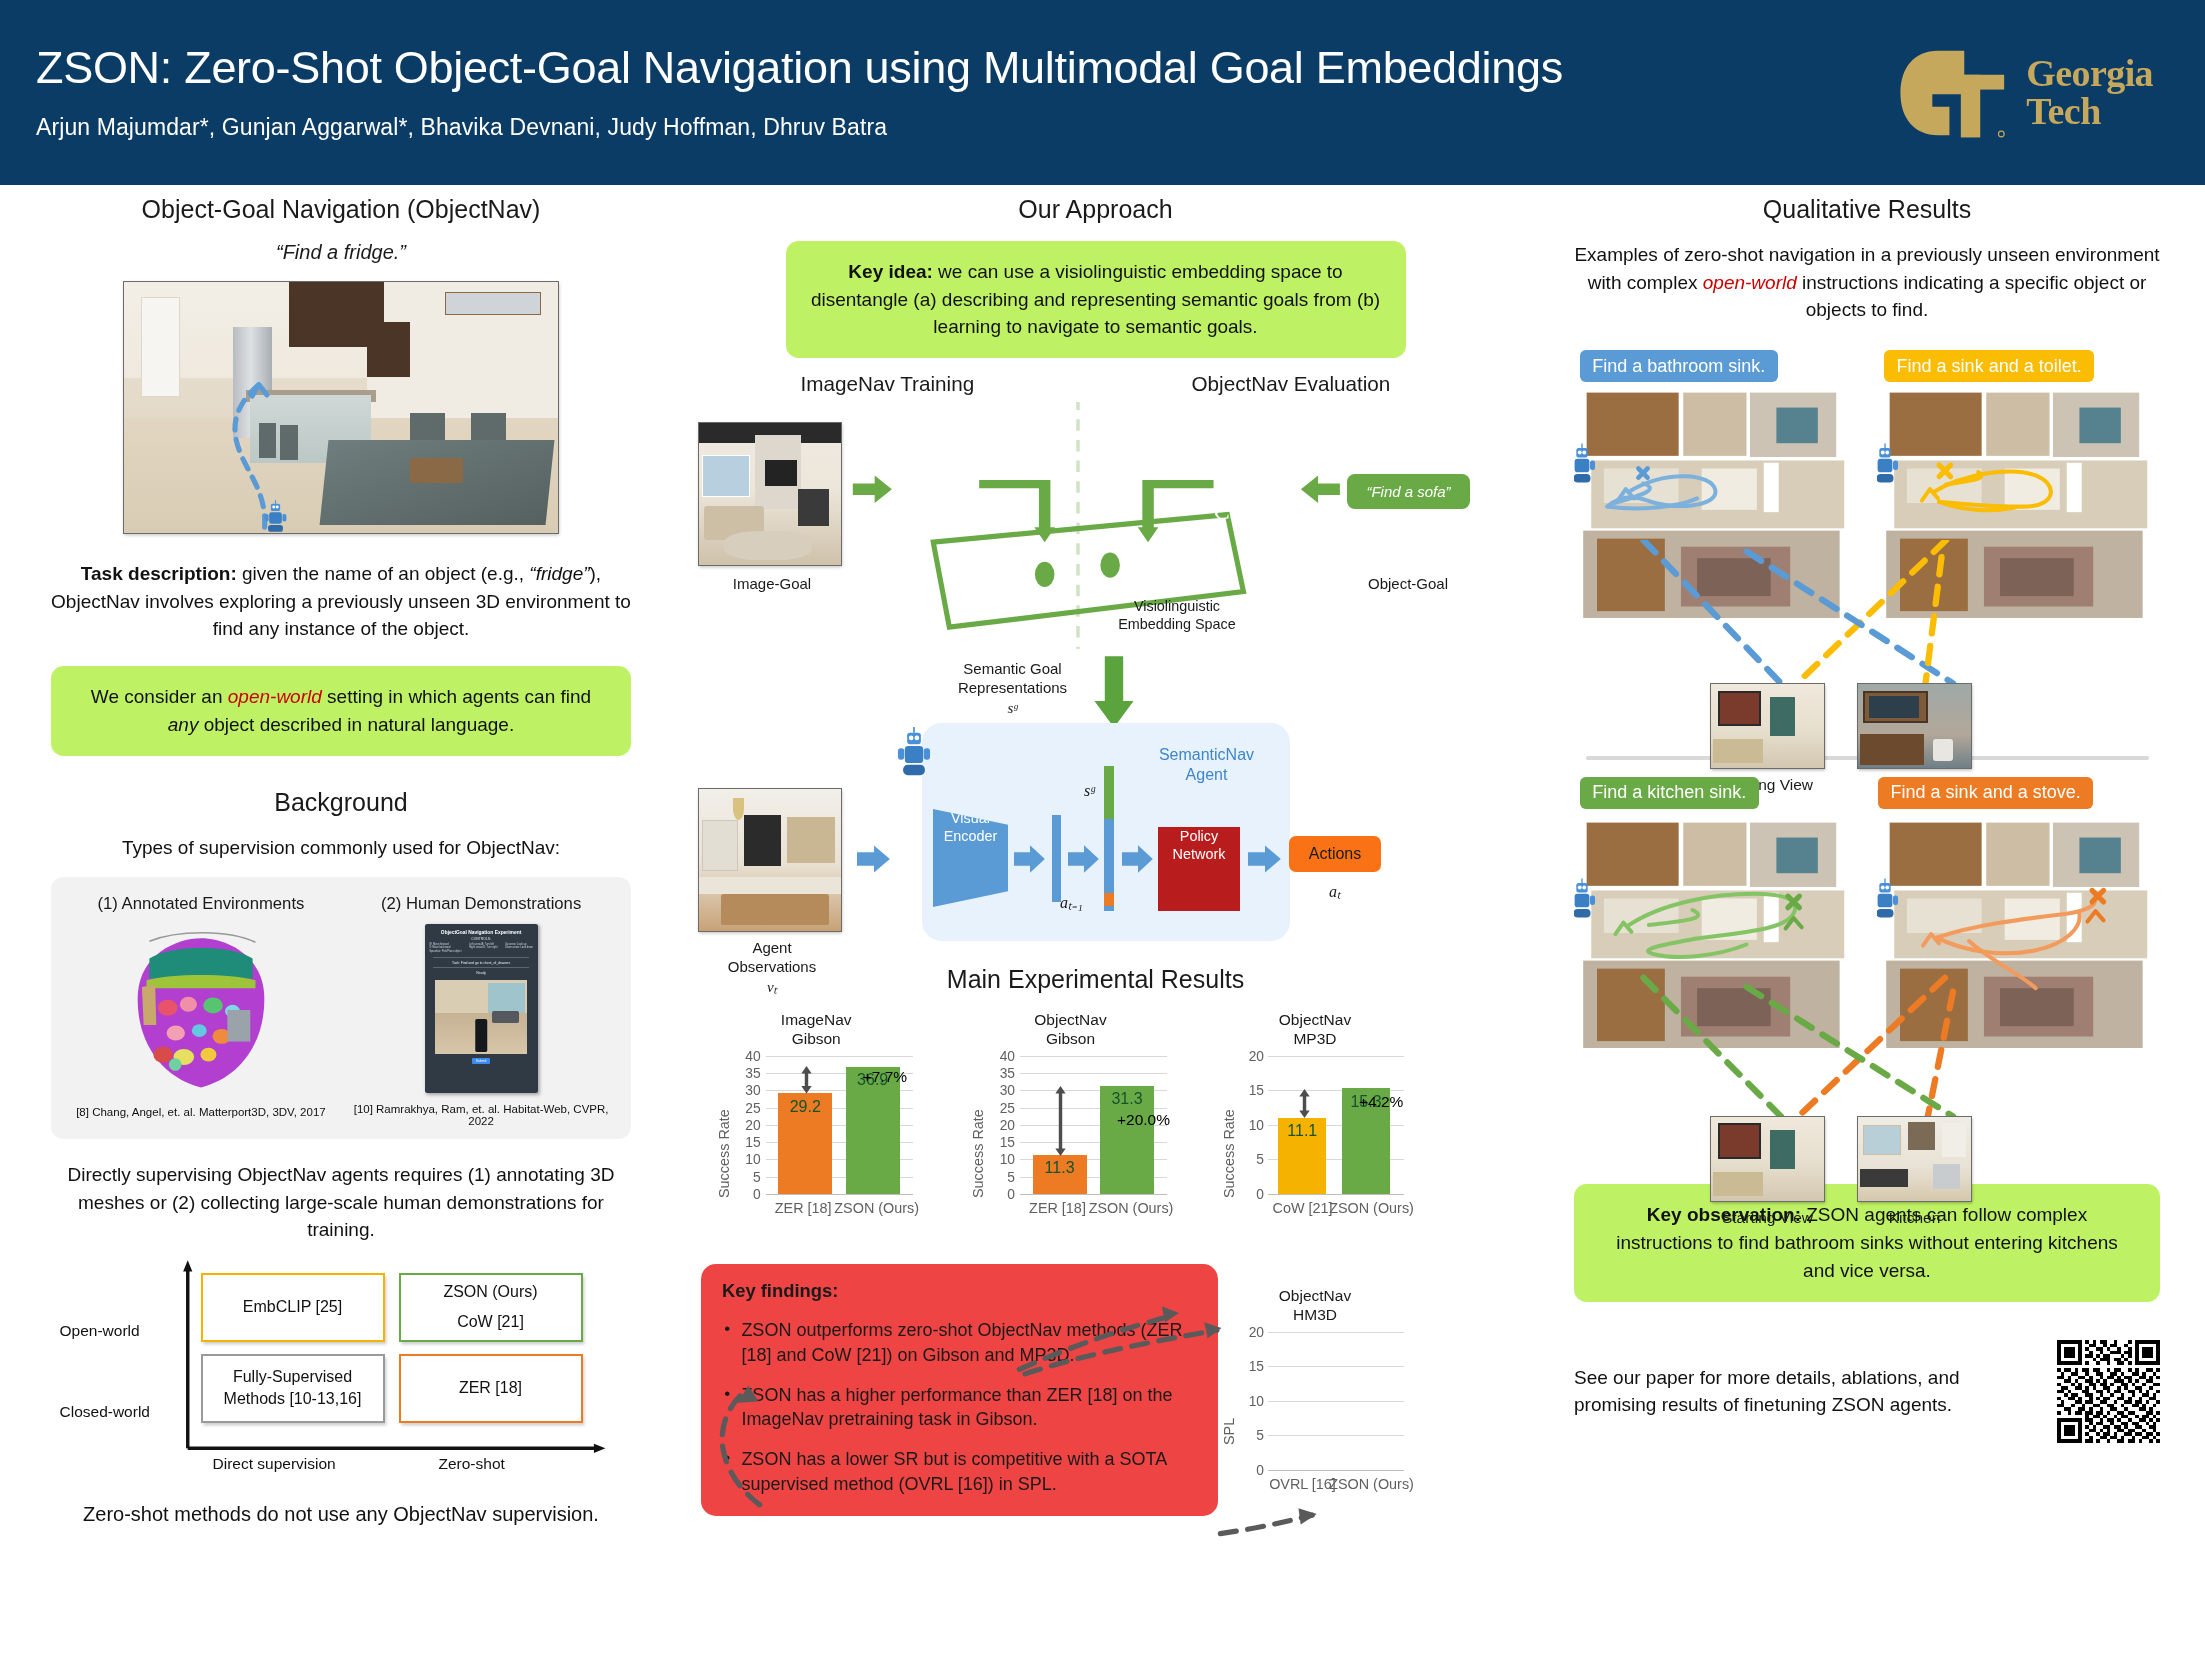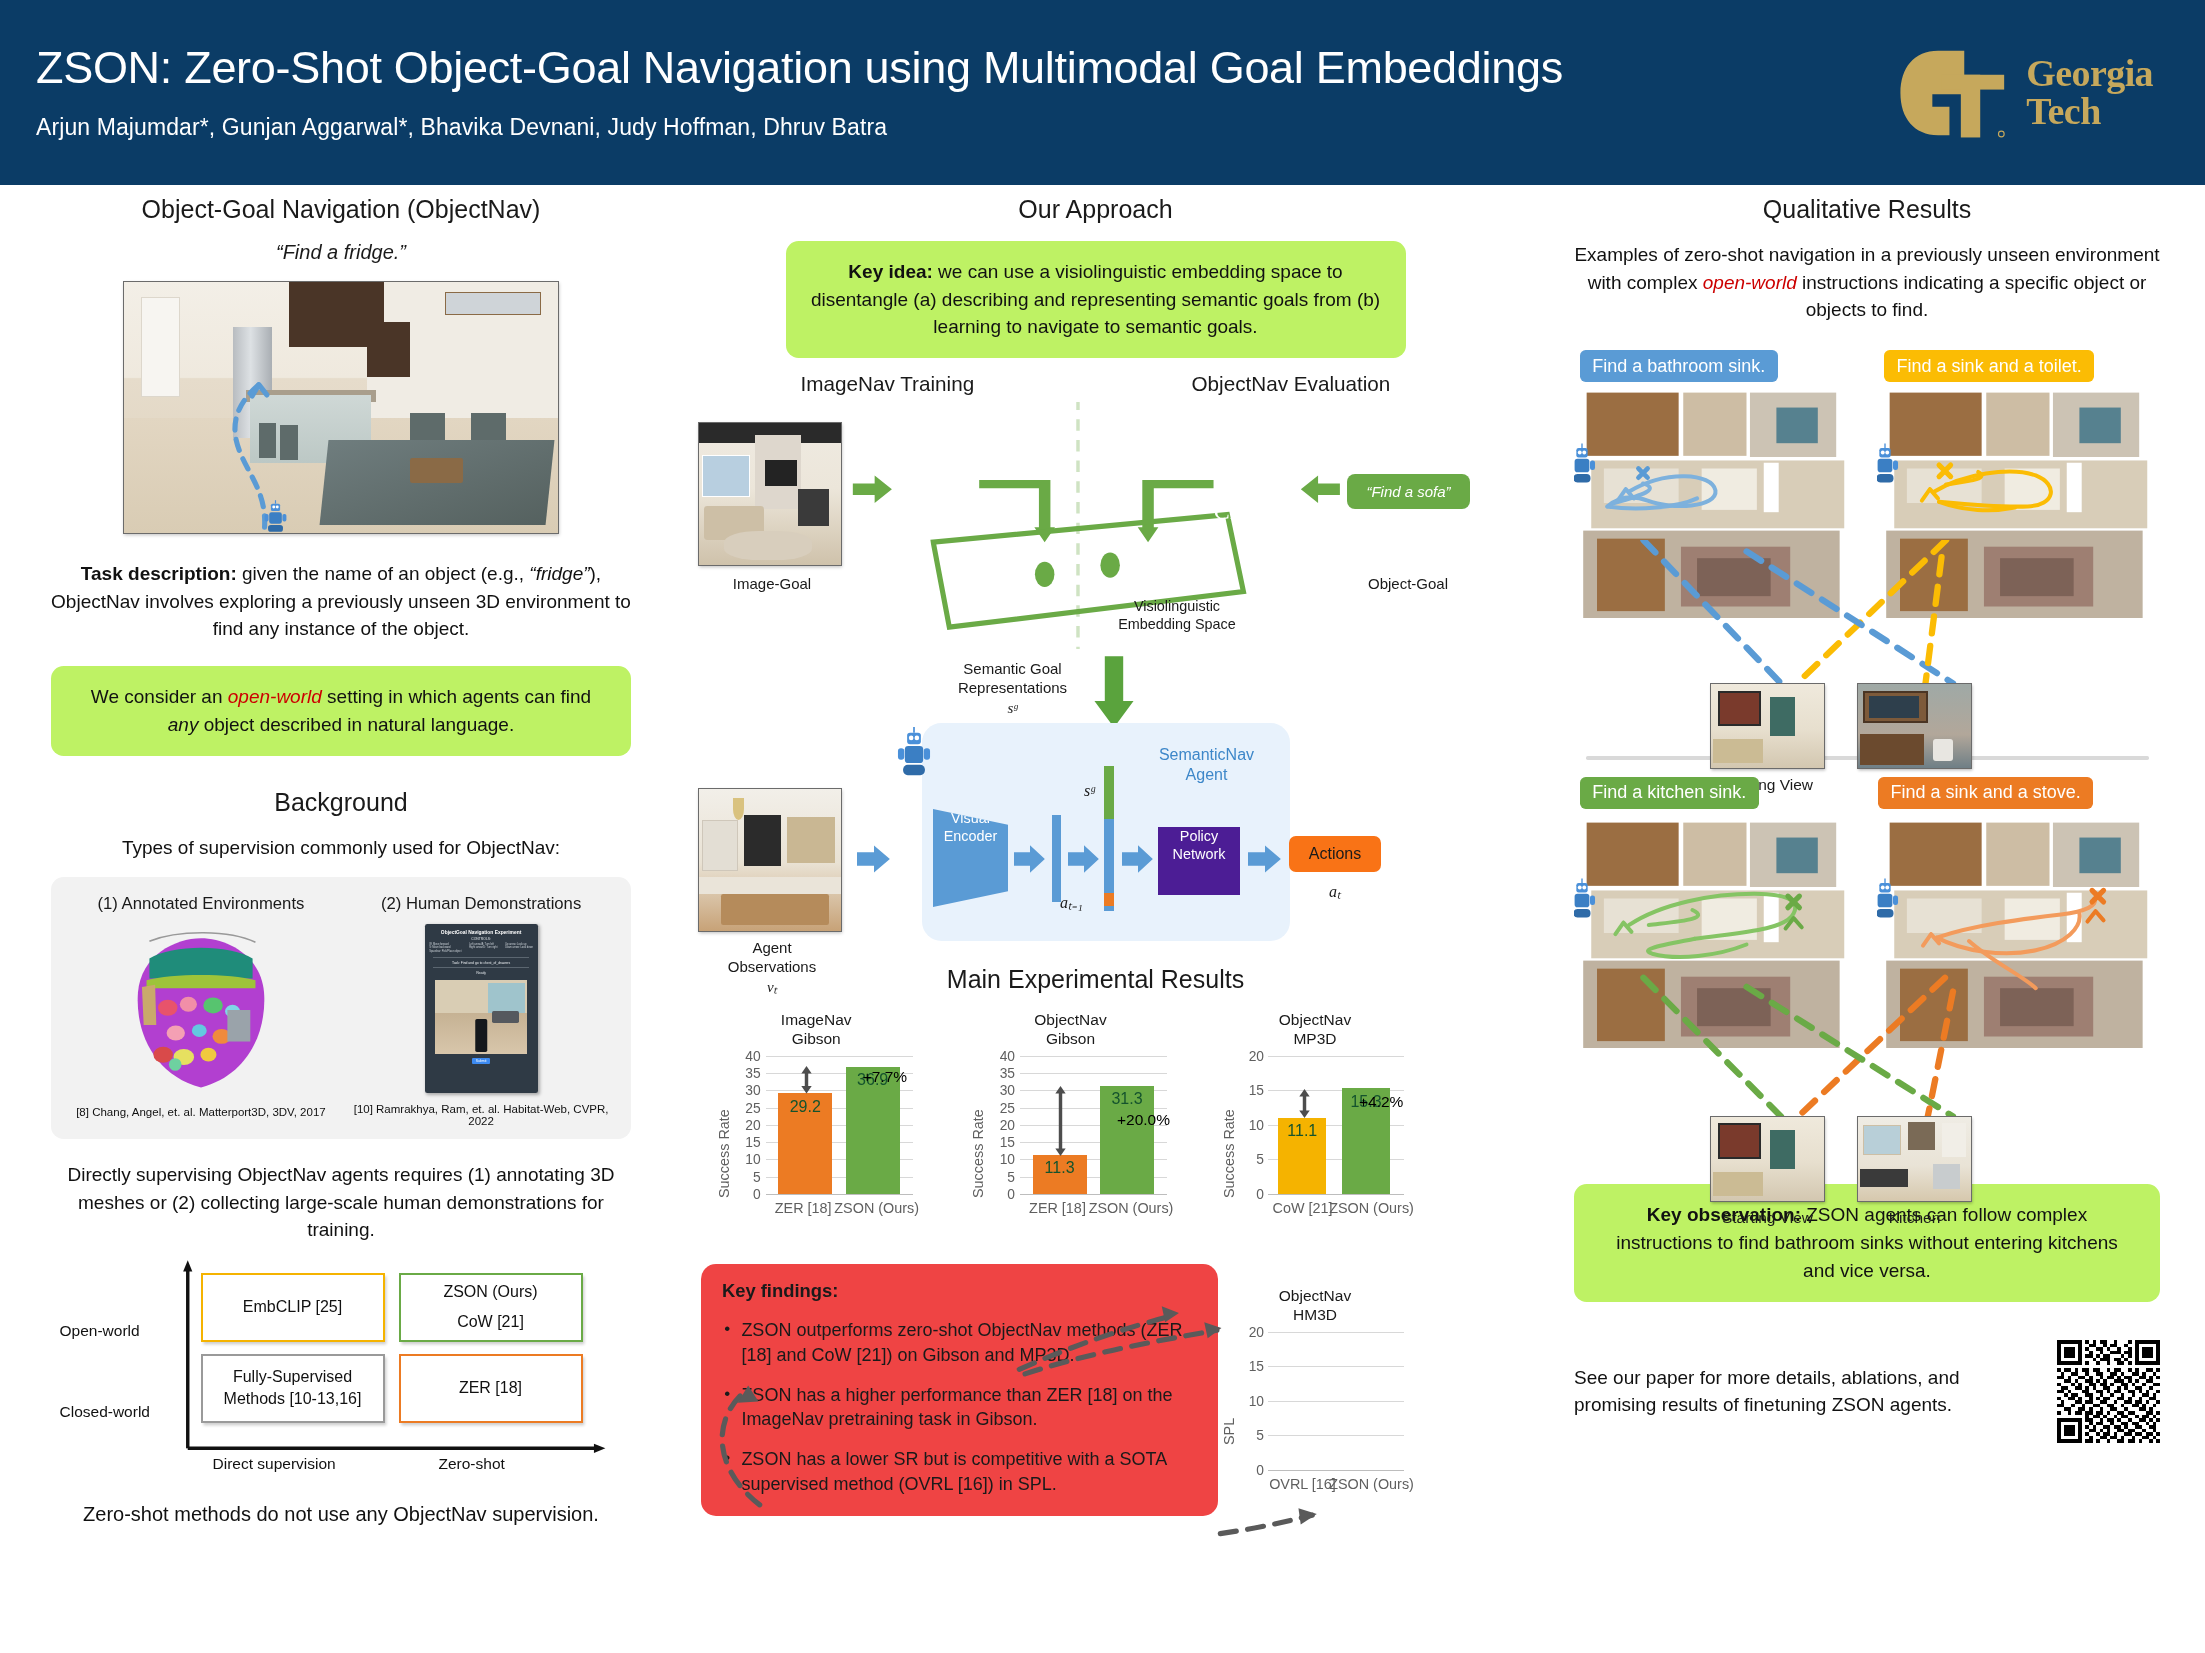--- a/index.html
+++ b/index.html
@@ -471,21 +471,21 @@
       <polygon points="0,14 28,14 28,2 54,26 28,50 28,38 0,38" fill="#5a9bd5"></polygon>
     </svg>
     <div style="position:absolute;left:412px;top:107px;width:10.3px;height:145px;background:#5a9bd5"></div>
     <div style="position:absolute;left:412px;top:107px;width:10.3px;height:53px;background:#6aaa46"></div>
     <div style="position:absolute;left:412px;top:234px;width:10.3px;height:12.6px;background:#ec7b23"></div>
     <div class="mathi" style="position:absolute;left:392px;top:123px;font-size:16px">sᵍ</div>
     <div class="mathi" style="position:absolute;left:368px;top:232px;font-size:16px">aₜ₋₁</div>
     <svg style="position:absolute;left:430px;top:185px" width="32" height="30" viewBox="0 0 56 52">
       <polygon points="0,14 28,14 28,2 54,26 28,50 28,38 0,38" fill="#5a9bd5"></polygon>
     </svg>
-    <div class="blue-node" style="left:466px;top:168px;width:82px;height:68px;background:#4c1d95">
+    <div class="blue-node" style="left:466px;top:168px;width:82px;height:84px;background:#b91c1c">
       <span><span>Policy</span><br><span>Network</span></span>
     </div>
     <svg style="position:absolute;left:556px;top:185px" width="34" height="30" viewBox="0 0 60 52">
       <polygon points="0,14 30,14 30,2 58,26 30,50 30,38 0,38" fill="#5a9bd5"></polygon>
     </svg>
     <div style="position:absolute;left:597px;top:177px;width:92px;background:#f97316;border-radius:6.9px;padding:9.2px 0;text-align:center;font-size:16px">Actions</div>
     <div class="mathi" style="position:absolute;left:597px;top:221px;width:92px;text-align:center;font-size:16px">aₜ</div>
   </div>
 
   <div class="section-title" style="margin-top:-16px">Main Experimental Results</div>

